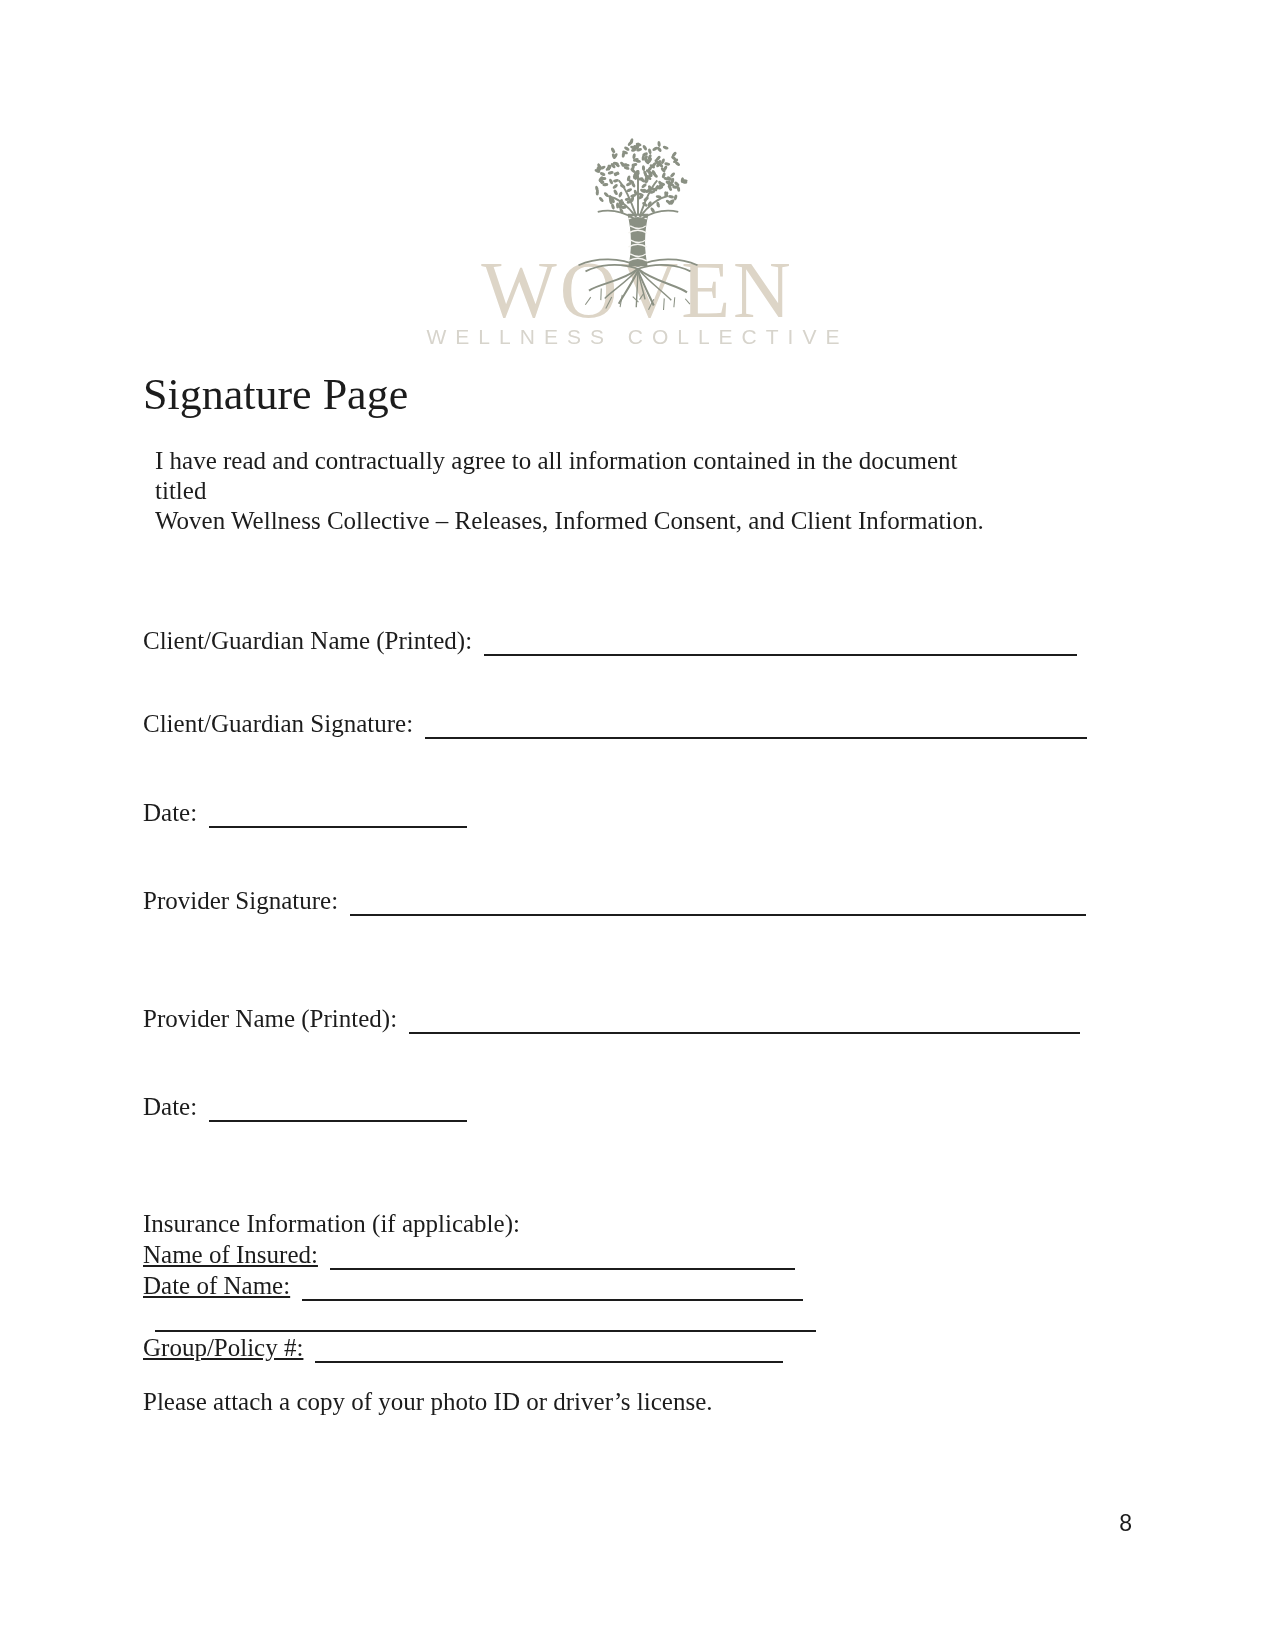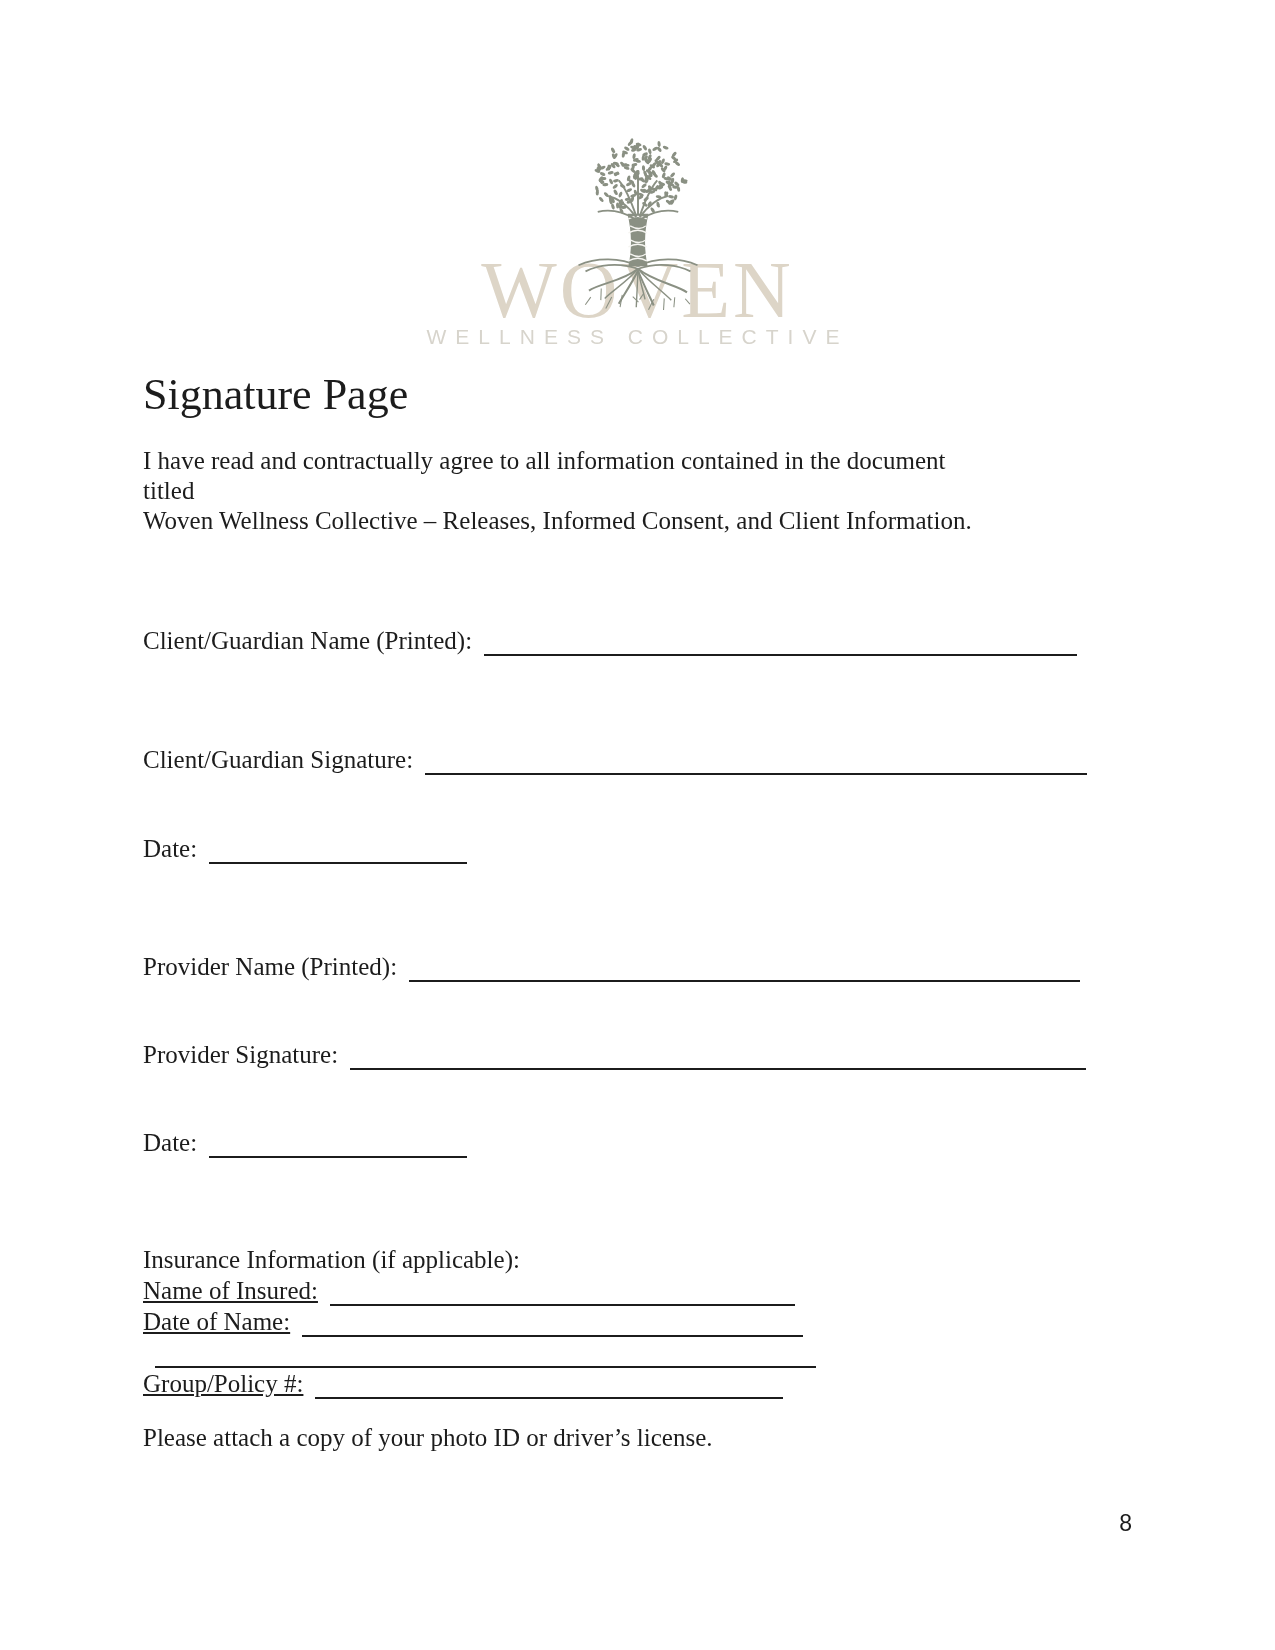--- a/index.html
+++ b/index.html
@@ -32,21 +32,21 @@
     position:absolute;top:0;left:50%;transform:translateX(-50%);
     z-index:2;
   }
 
   
   .title{
     margin-top:24px;
     font-size:44px;line-height:46px;
     letter-spacing:0px;
   }
-  .agreement{margin-top:28px;font-size:25px;}
+  .agreement{margin-top:28px;font-size:25px;margin-left:12px;}
   .agreement .agr-line{line-height:30px;white-space:nowrap;}
 
   
   .form-row{
     display:flex;align-items:flex-end;
     height:30px;font-size:25px;line-height:30px;
     white-space:nowrap;
   }
   .form-row .lbl{flex:0 0 auto;}
   .form-row .blank{
@@ -287,37 +287,37 @@
       <div class="agr-line">I have read and contractually agree to all information contained in the document</div>
       <div class="agr-line">titled</div>
       <div class="agr-line">Woven Wellness Collective – Releases, Informed Consent, and Client Information.</div>
     </div>
 
     <div class="form-row" style="width:934px;margin-top:90px">
       <span class="lbl">Client/Guardian Name (Printed):</span>
       <span class="blank"></span>
     </div>
 
-    <div class="form-row" style="width:944px;margin-top:89px">
+    <div class="form-row" style="width:944px;margin-top:53px">
       <span class="lbl">Client/Guardian Signature:</span>
       <span class="blank"></span>
     </div>
 
     <div class="form-row" style="width:324px;margin-top:59px">
       <span class="lbl">Date:</span>
       <span class="blank"></span>
     </div>
 
+    <div class="form-row" style="width:943px;margin-top:58px">
+      <span class="lbl">Provider Signature:</span>
+      <span class="blank"></span>
+    </div>
+
     <div class="form-row" style="width:937px;margin-top:88px">
       <span class="lbl">Provider Name (Printed):</span>
-      <span class="blank"></span>
-    </div>
-
-    <div class="form-row" style="width:943px;margin-top:58px">
-      <span class="lbl">Provider Signature:</span>
       <span class="blank"></span>
     </div>
 
     <div class="form-row" style="width:324px;margin-top:58px">
       <span class="lbl">Date:</span>
       <span class="blank"></span>
     </div>
 
     <div class="insurance">
       <div class="ins-header">Insurance Information (if applicable):</div>

